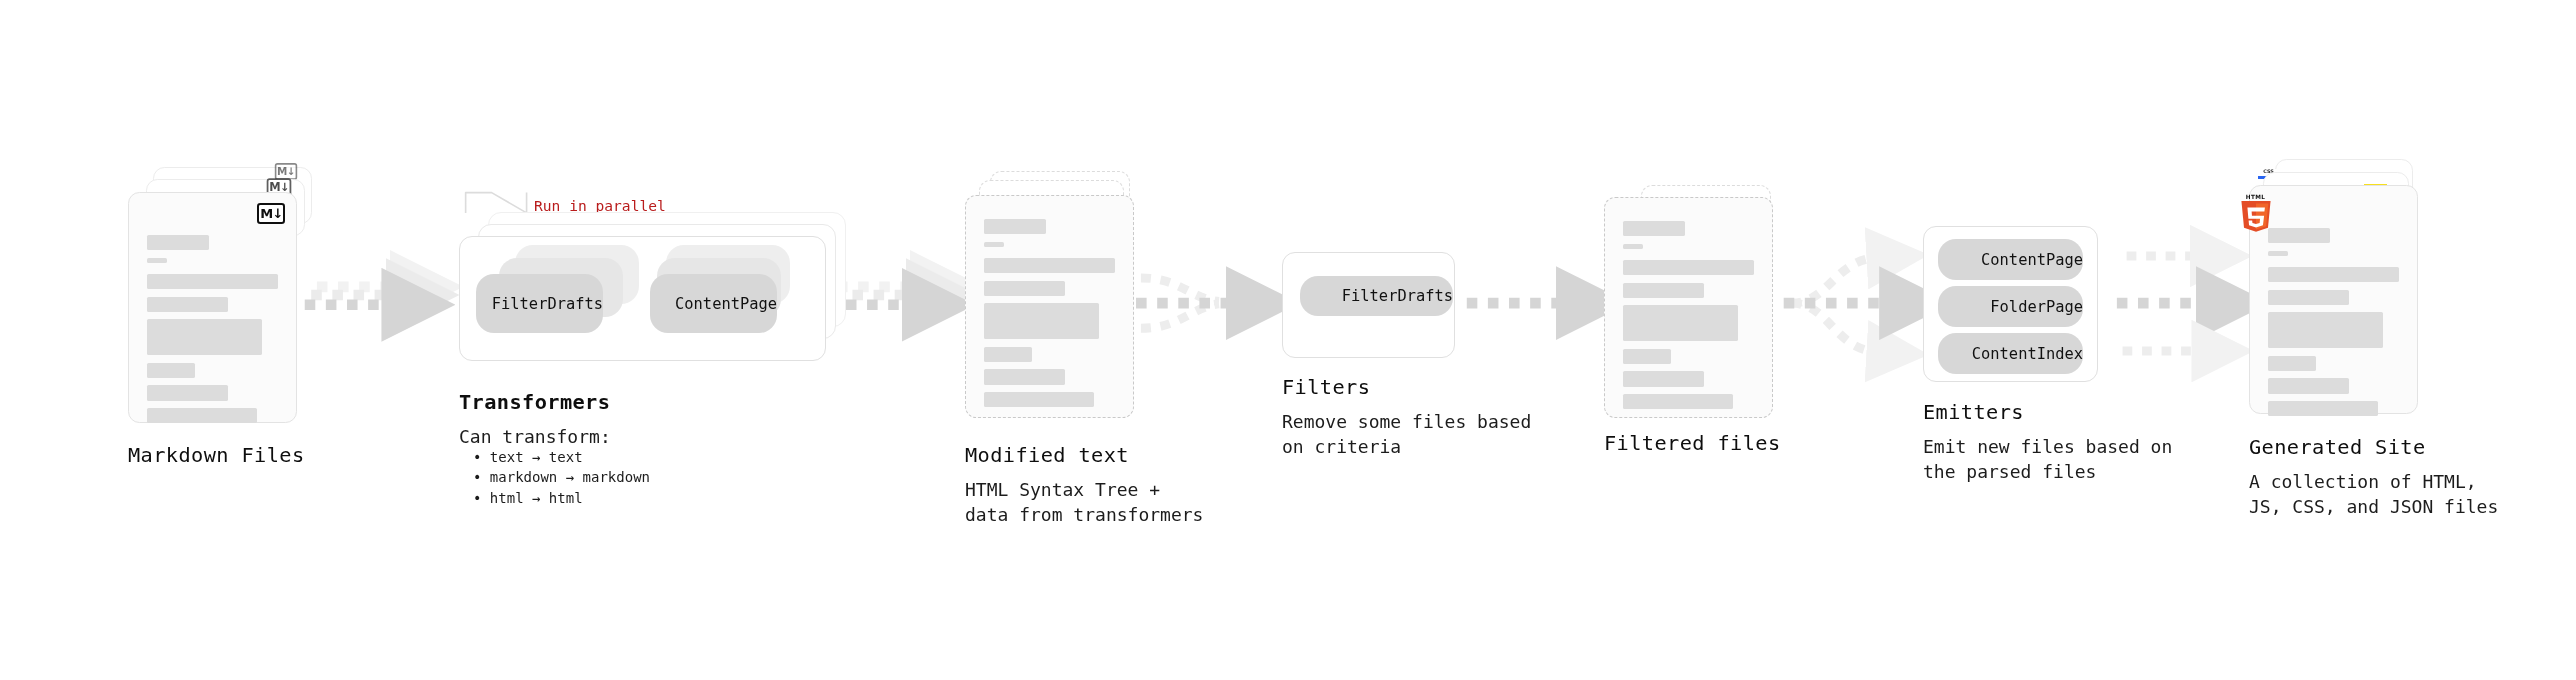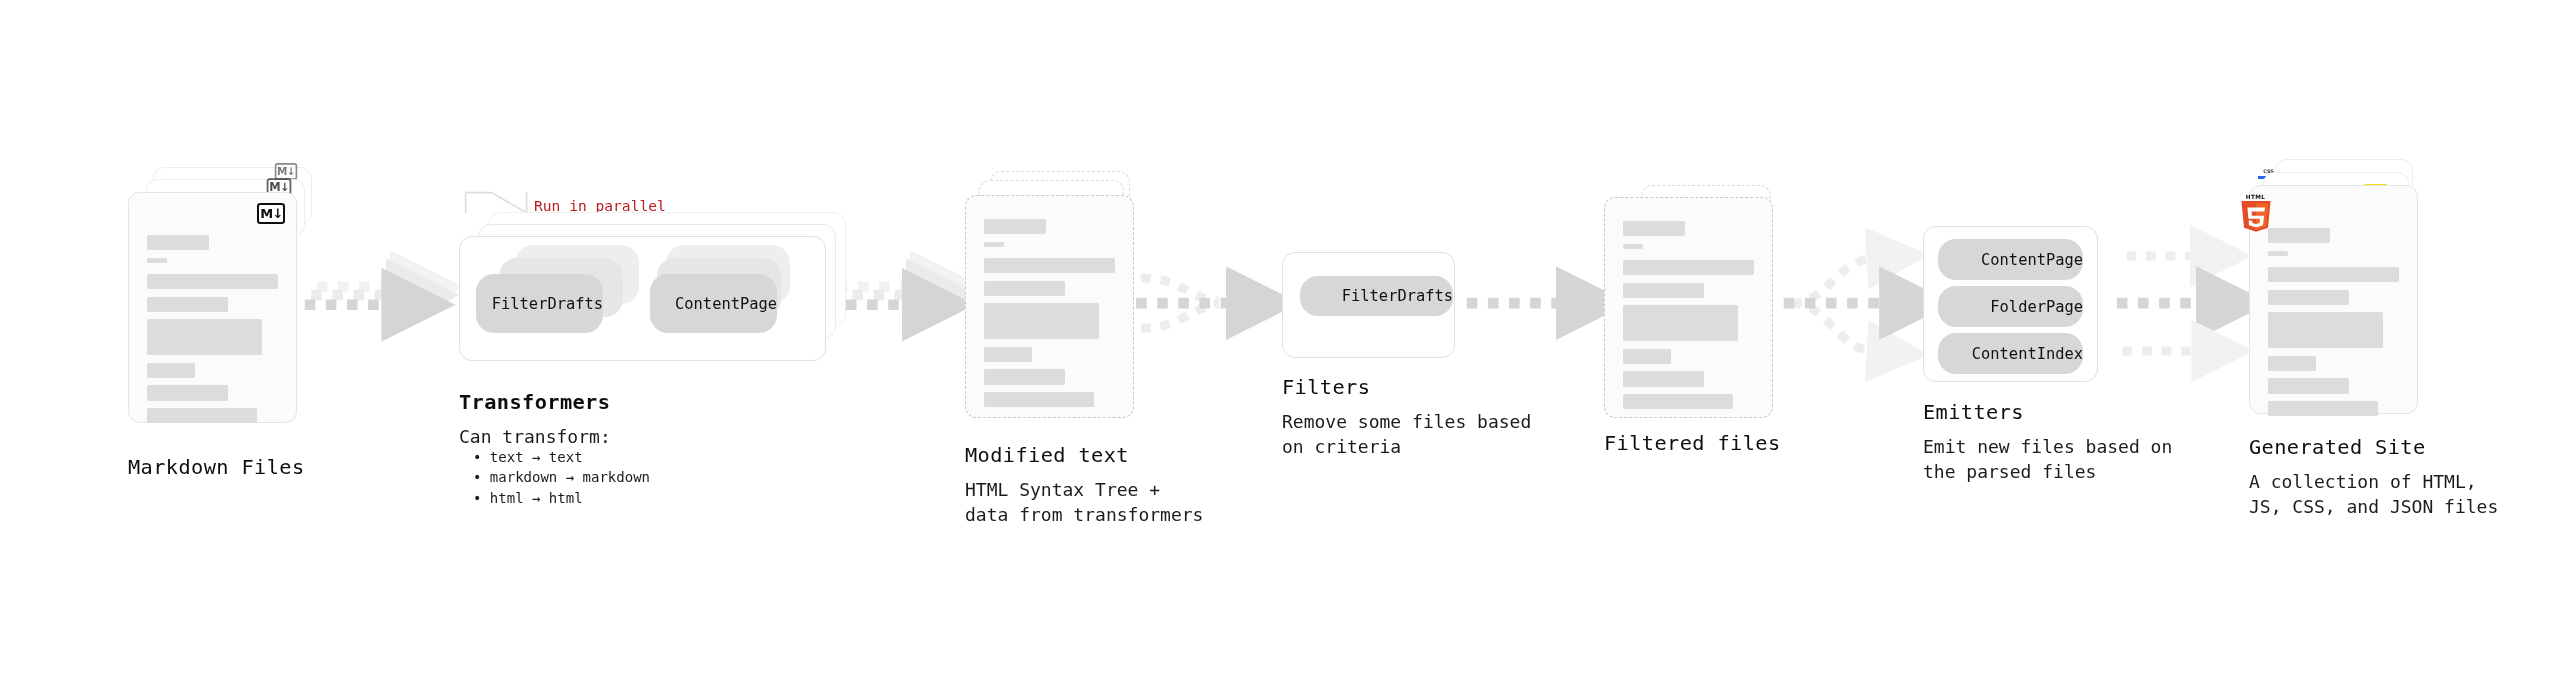--- a/index.html
+++ b/index.html
@@ -156,21 +156,21 @@
         <div class="ln h"></div>
         <div class="ln tiny"></div>
         <div class="ln w100"></div>
         <div class="ln w62"></div>
         <div class="ln w88"></div>
         <div class="ln w37"></div>
         <div class="ln w62"></div>
         <div class="ln w84"></div>
       </div>
     </div>
-    <div class="cap-title" style="left:128px; top:443px;margin-top:12px;">Markdown Files</div>
+    <div class="cap-title" style="left:128px; top:443px;">Markdown Files</div>
   </div>
 
   <div>
     <div class="runlabel" style="left:534px; top:197px;">Run in parallel</div>
 
     <div class="stage g1" style="left:488px; top:212px; width:358px; height:115px;"></div>
     <div class="stage g2" style="left:478px; top:224px; width:358px; height:115px;"></div>
     <div class="stage" style="left:459px; top:236px; width:367px; height:125px;"></div>
 
     <div class="pill g1" style="left:515px; top:245px; width:124px; height:59px;">&nbsp;</div>

